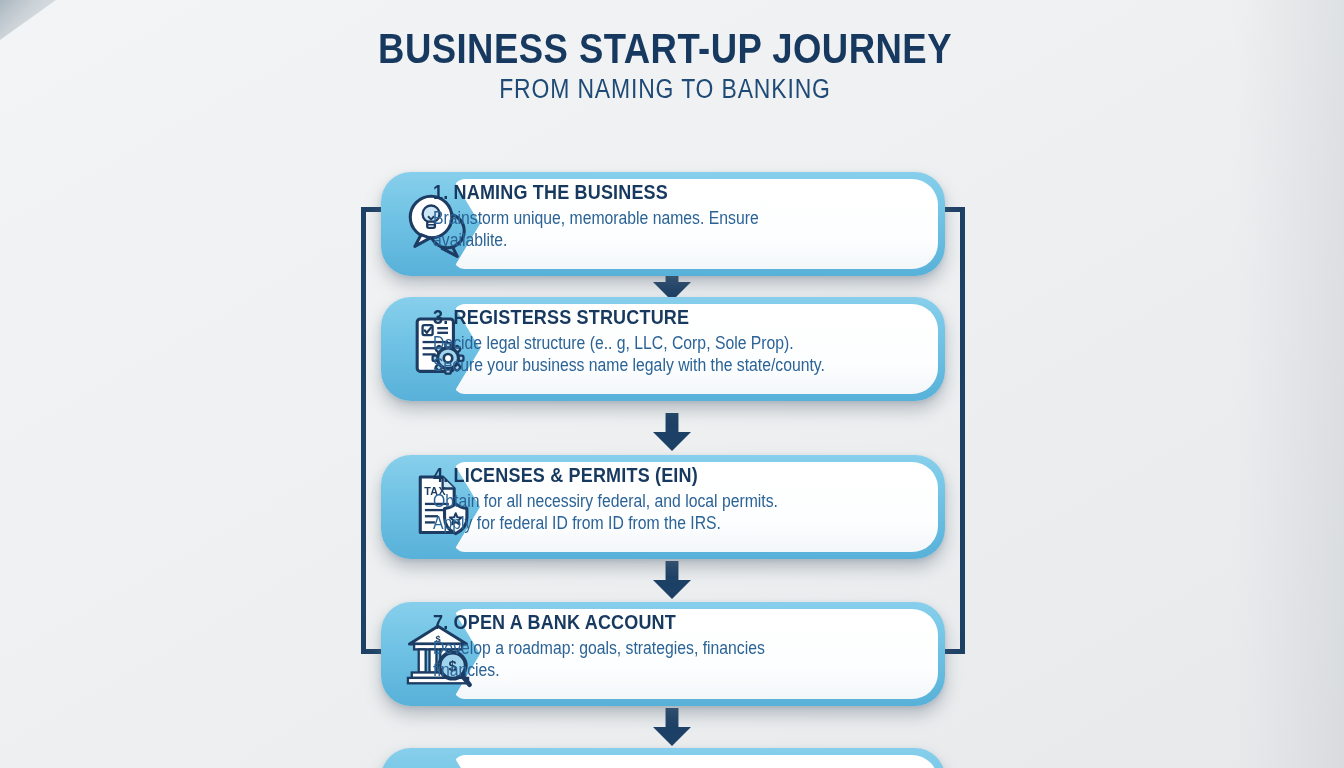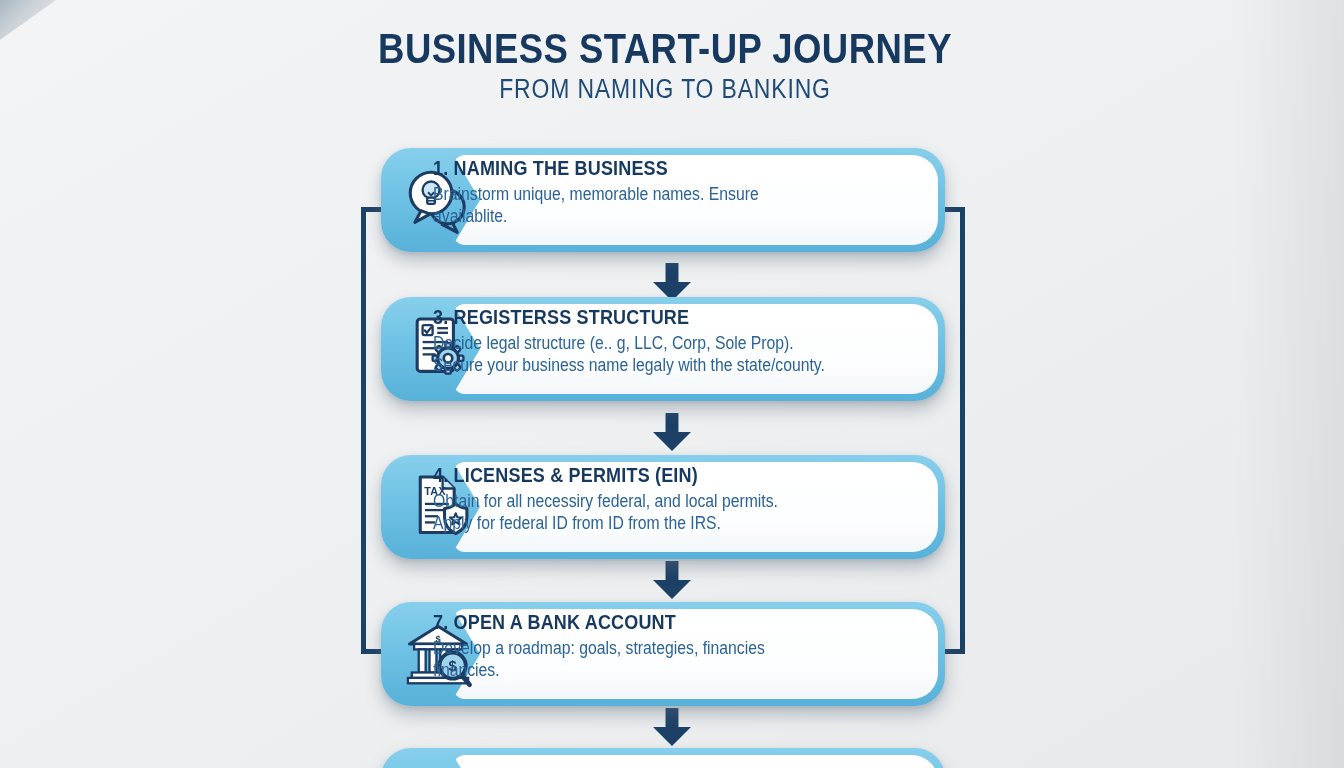--- a/index.html
+++ b/index.html
@@ -75,21 +75,21 @@
 <div class="edge-shade"></div>
 
 <div class="header">
   <h1>BUSINESS START-UP JOURNEY</h1>
   <div class="subtitle">FROM NAMING TO BANKING</div>
 </div>
 
 <div class="bracket bracket-left"></div>
 <div class="bracket bracket-right"></div>
 
-<div class="card" style="top:148px">
+<div class="card" style="top:172px">
   <div class="panel"></div>
   <span class="icon-wrap">
     <svg width="74" height="74" viewBox="0 0 96 96">
       <circle cx="60" cy="57" r="22" fill="none" stroke="#1D3C63" stroke-width="4"></circle>
       <path d="M66 76 L73 90 L52 79" fill="none" stroke="#1D3C63" stroke-width="4" stroke-linejoin="round"></path>
       <circle cx="39" cy="39" r="27" fill="#FFFFFF" stroke="#1D3C63" stroke-width="4"></circle>
       <path d="M26 62 L18 77 L38 66 Z" fill="#FFFFFF" stroke="#1D3C63" stroke-width="4" stroke-linejoin="round"></path>
       <path d="M26 59 L37 64 L30 57 Z" fill="#FFFFFF"></path>
       <circle cx="39" cy="35" r="11" fill="#CDE7F6" stroke="#1D3C63" stroke-width="3"></circle>
       <path d="M35 38 l4 4 l4 -4" fill="none" stroke="#1D3C63" stroke-width="2.5"></path>

